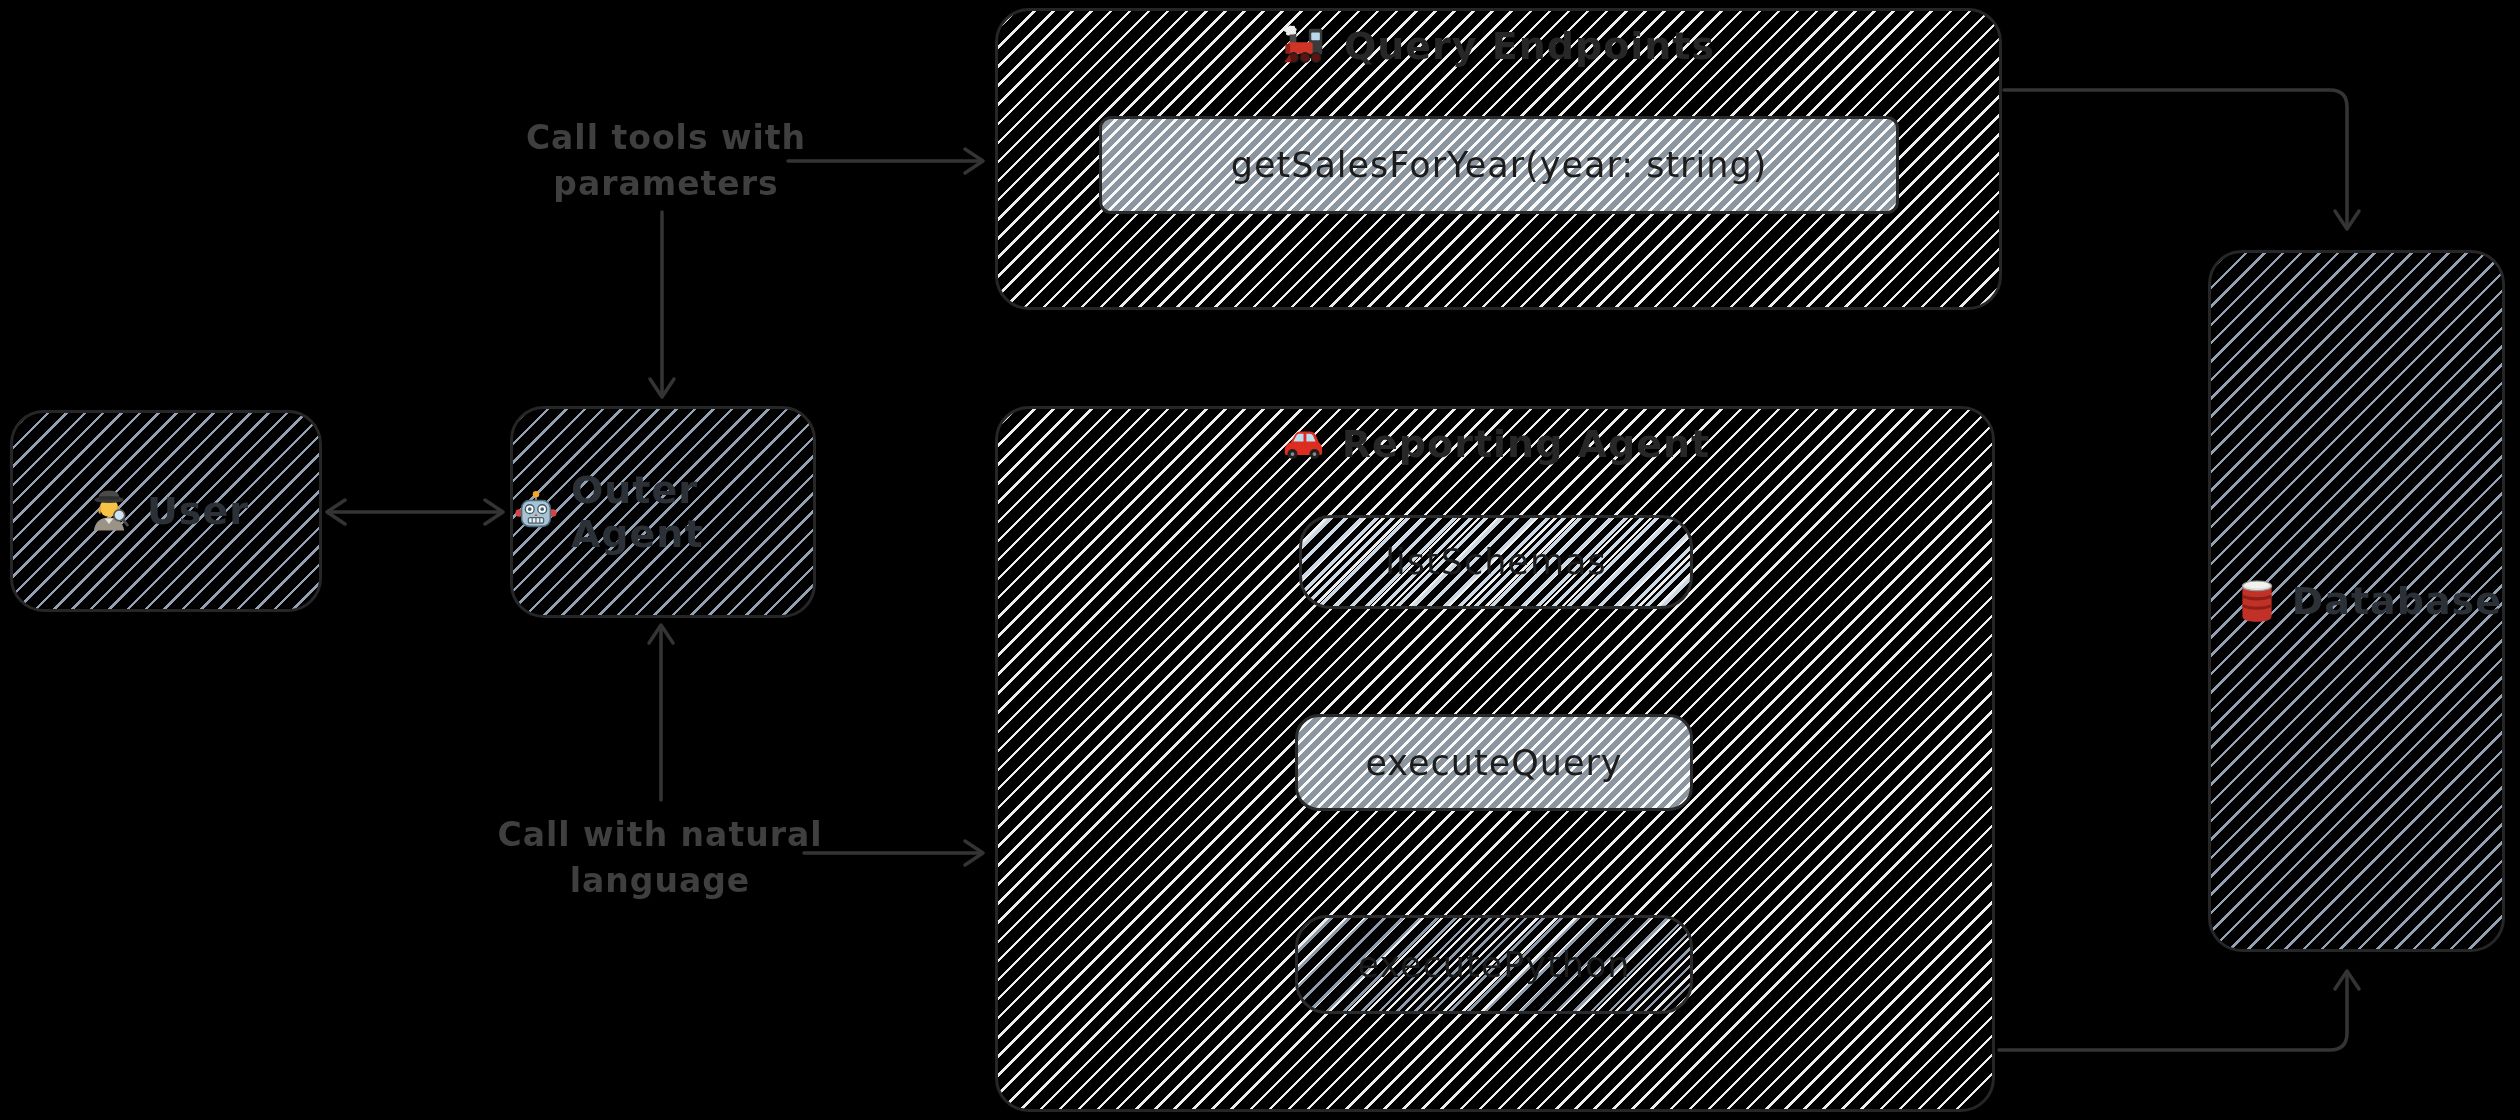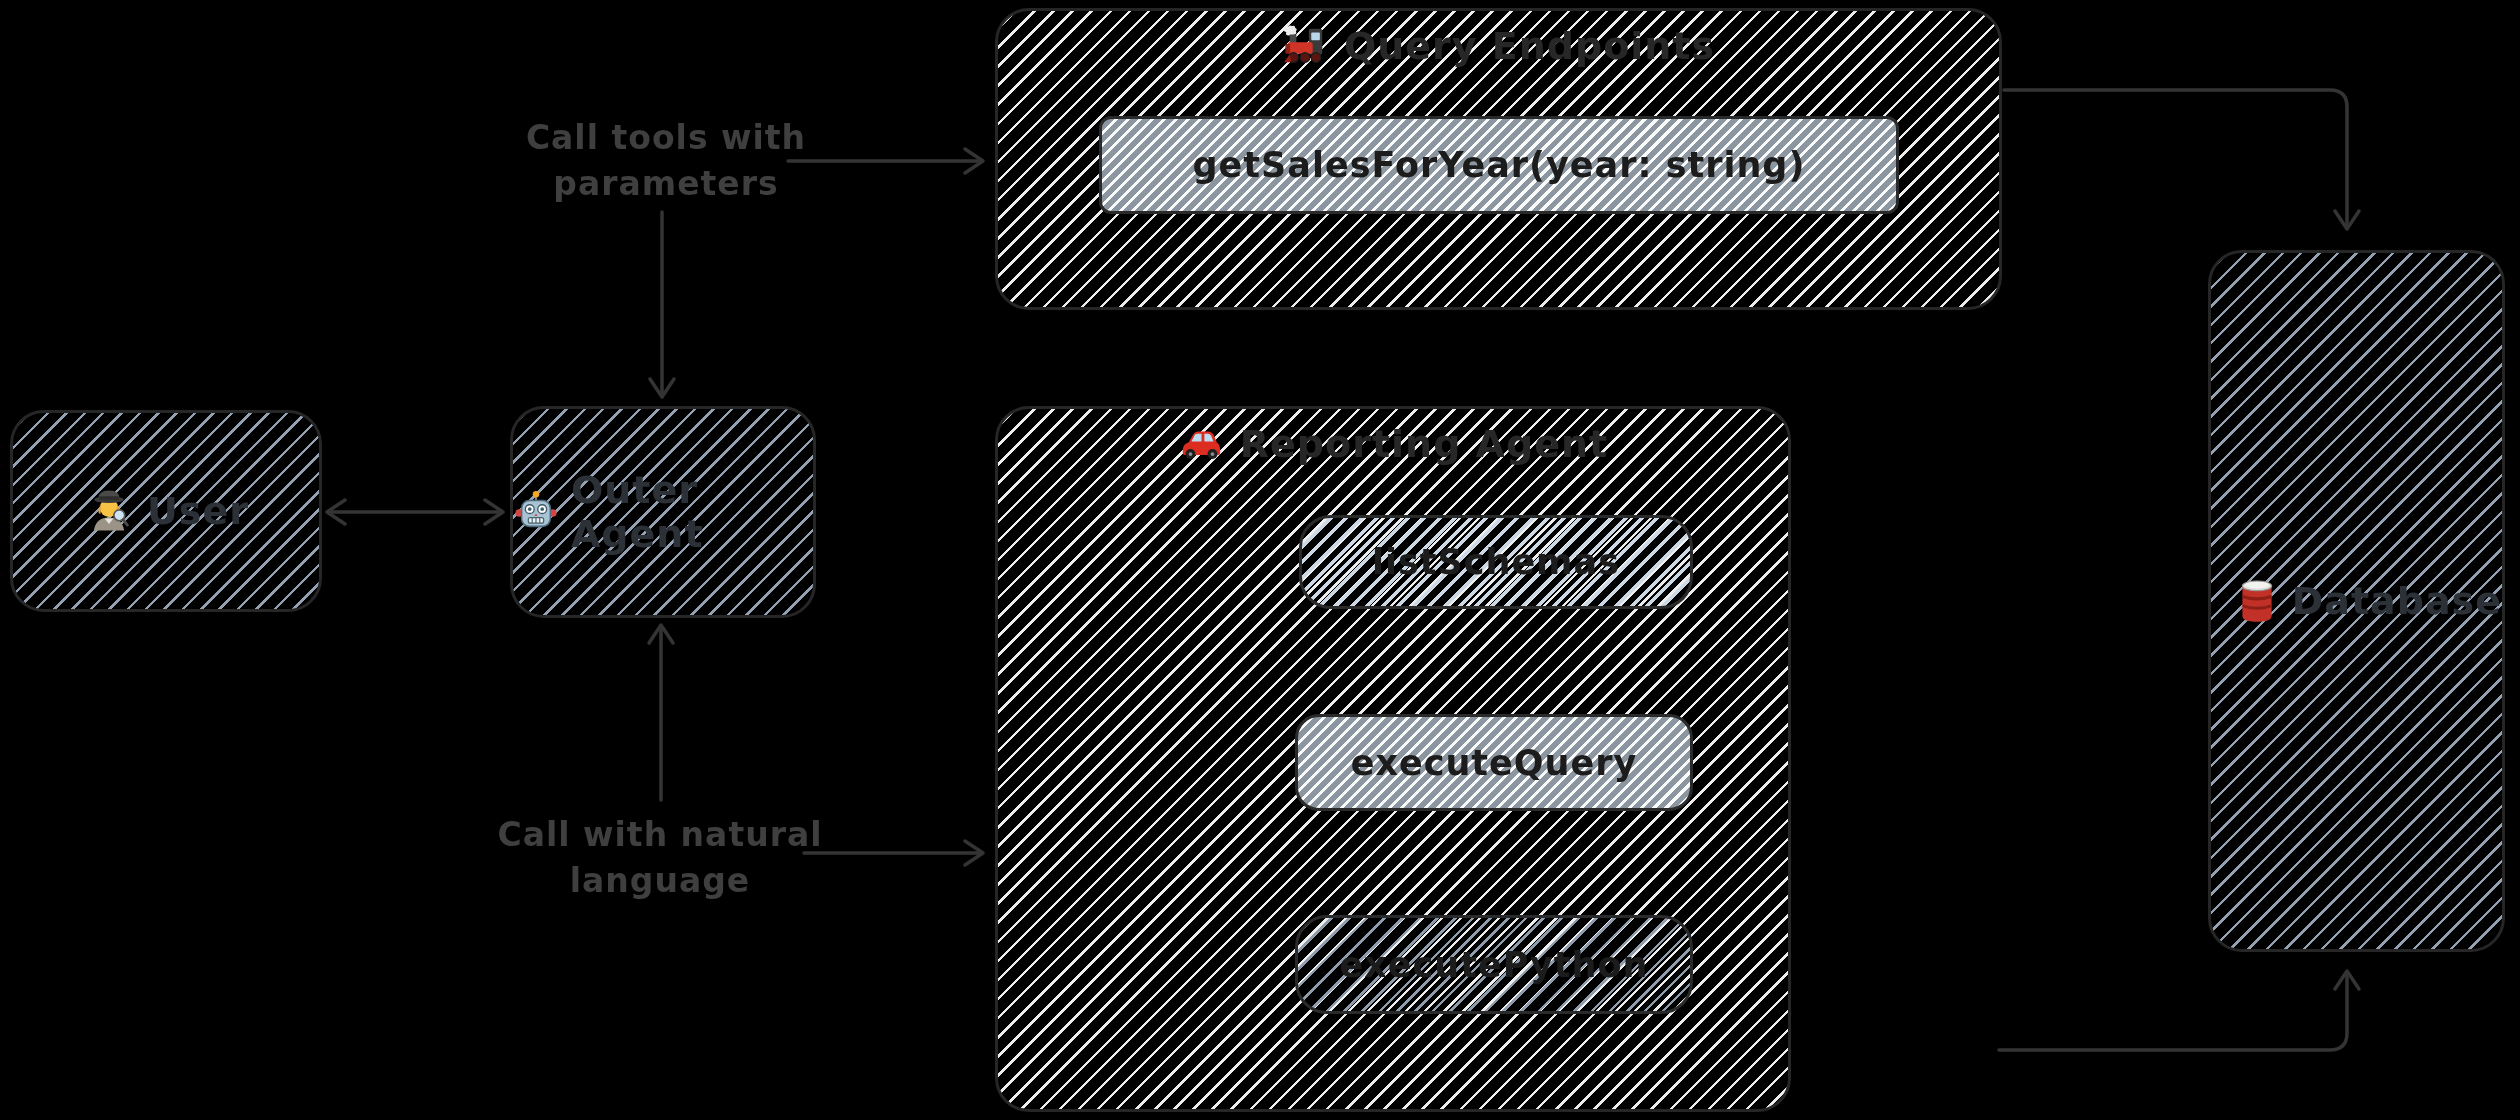--- a/index.html
+++ b/index.html
@@ -44,21 +44,21 @@
     display: flex; align-items: center; justify-content: center;
     gap: 16px;
     font-size: 38px; font-weight: 600; color: #272727;
     letter-spacing: 1px;
   }
   .tool-btn {
     position: absolute;
     box-sizing: border-box;
     border: 3px solid #2a2a2a;
     display: flex; align-items: center; justify-content: center;
-    font-size: 35px; font-weight: 700; color: #1c1c1c;
+    font-size: 35px; font-weight: 400; color: #1c1c1c;
     letter-spacing: 1px;
     text-align: center;
   }
   
   .fill-graywhite {
     background-color: #8b96a1;
     background-image: repeating-linear-gradient(135deg,
       rgba(255,255,255,0.95) 0px, rgba(255,255,255,0.95) 3px,
       transparent 3px, transparent 8.5px);
   }
@@ -163,21 +163,21 @@
         <circle cx="35.5" cy="36" r="5" fill="#5c1410" stroke="#1e1e1e" stroke-width="1.4"></circle>
         <path d="M2 41 L8 33 L10 41 Z" fill="#8e1f16"></path>
       </svg>
       <span>Query Endpoints</span>
     </div>
     <div class="tool-btn fill-graywhite" style="left:101px; top:105px; width:800px; height:98px; border-radius:12px;">
       <span>getSalesForYear(year: string)</span>
     </div>
   </div>
 
-  <div class="box hatch-white" style="left:995px; top:406px; width:796px; height:706px;">
+  <div class="box hatch-white" style="left:995px; top:406px; width:1000px; height:706px;">
     <div class="box-title">
       <svg class="emoji-icon" width="46" height="46" viewBox="0 0 48 48">
         <path d="M5 31 Q5 24 11 22.5 L15.5 14.5 Q17.5 11 21.5 11 H31 Q35.5 11 37.5 15 L40.5 22.5 Q44 24.5 44 31 L44 33.5 Q44 35.5 42 35.5 H7 Q5 35.5 5 33.5 Z" fill="#dd2c20"></path>
         <path d="M17.5 14.5 Q18.5 13.2 20.5 13.2 H24.5 V21.5 H14 Z" fill="#bcdcef"></path>
         <path d="M27.5 13.2 H31 Q33.5 13.2 34.6 15.5 L37 21.5 H27.5 Z" fill="#bcdcef"></path>
         <circle cx="13" cy="34.5" r="5.2" fill="#1f1f1f"></circle>
         <circle cx="13" cy="34.5" r="2" fill="#8a8a8a"></circle>
         <circle cx="36" cy="34.5" r="5.2" fill="#1f1f1f"></circle>
         <circle cx="36" cy="34.5" r="2" fill="#8a8a8a"></circle>
       </svg>

